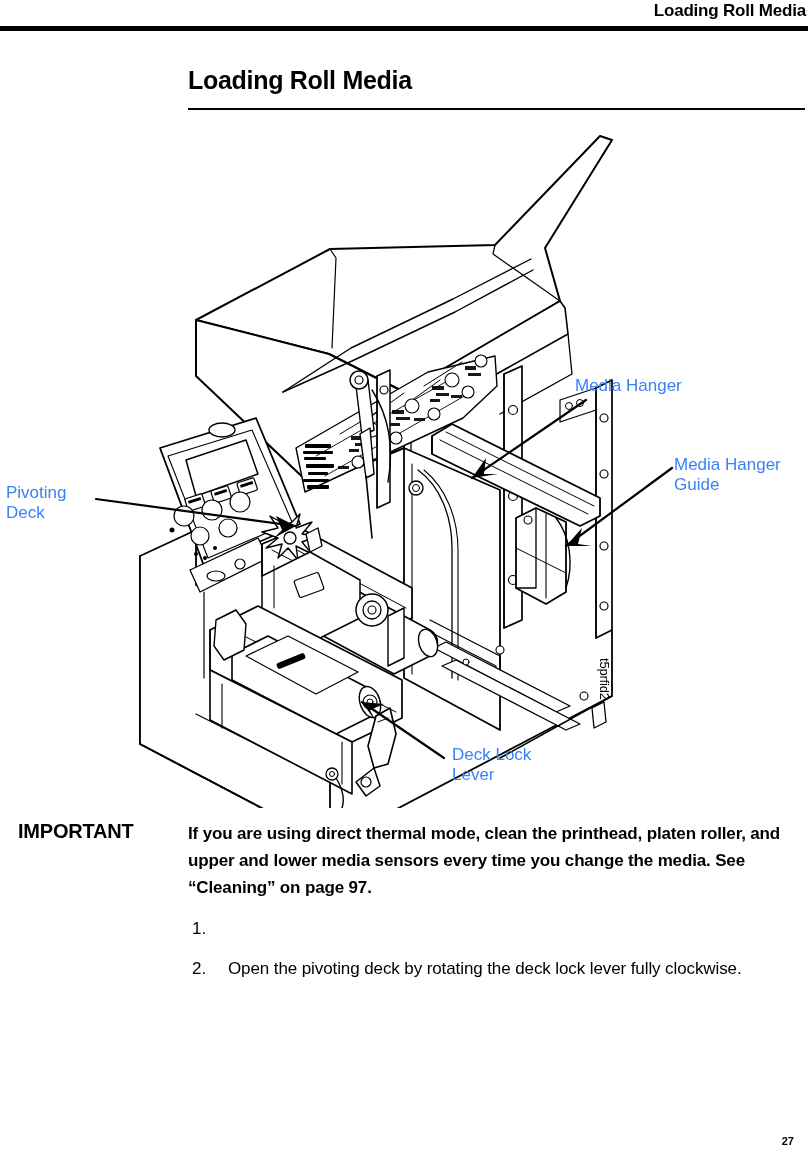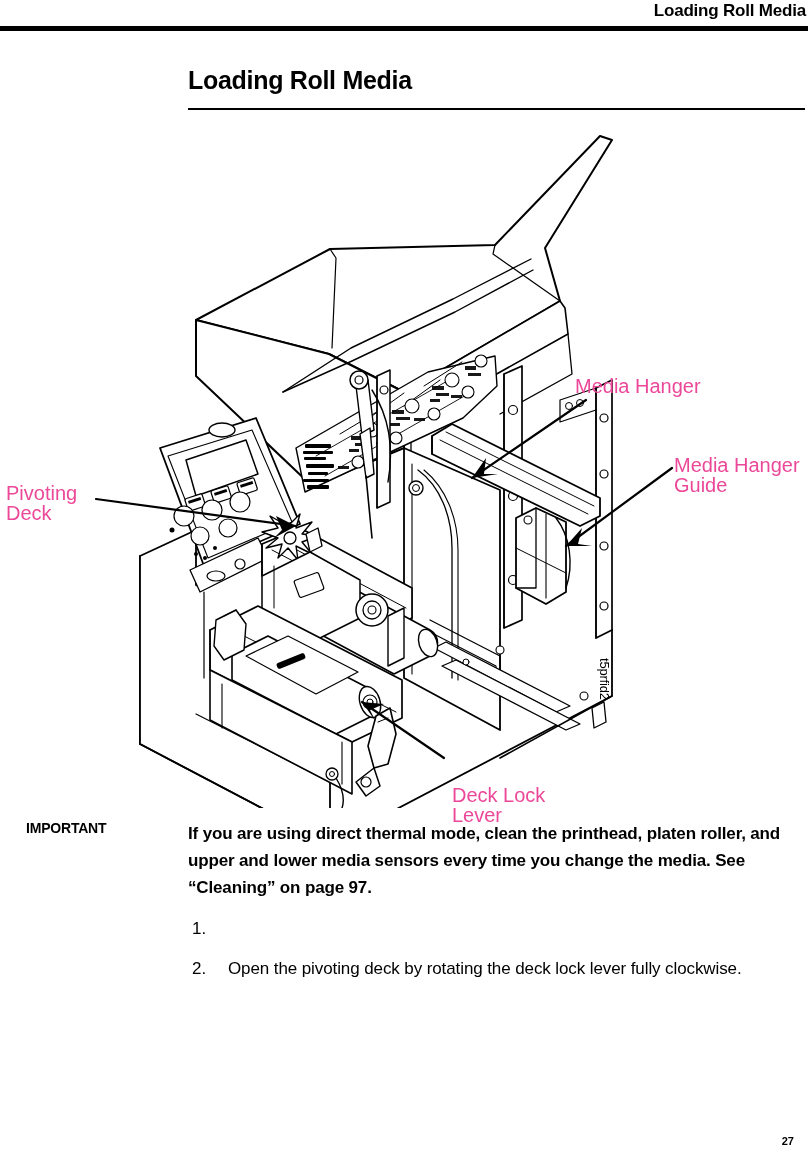--- a/index.html
+++ b/index.html
@@ -68,43 +68,42 @@
     position: absolute;
     left: 0px;
     top: 118px;
     width: 808px;
     height: 690px;
   }
   #figure svg { display: block; }
 
   .callout-text {
     position: absolute;
-    font-size: 20px;
+    font-size: 17px;
     line-height: 20px;
     white-space: pre;
-    color: #ec4899;
+    color: #3b82f6;
   }
   #callout-pivoting-deck {
     left: 6px;
     top: 365px;
     width: 84px;
     text-align: left;
   }
   #callout-media-hanger {
     left: 575px;
     top: 258px;
   }
   #callout-media-hanger-guide {
     left: 674px;
     top: 337px;
   }
   #callout-deck-lock-lever {
     left: 452px;
     top: 627px;
-    margin-top: 40px;
   }
   #figure-id {
     position: absolute;
     left: 612px;
     top: 540px;
     font-size: 13px;
     letter-spacing: -0.2px;
     transform: rotate(90deg);
     transform-origin: left top;
     white-space: nowrap;
@@ -112,23 +111,23 @@
 
   
   #important-block {
     position: absolute;
     left: 0px;
     top: 820px;
     width: 808px;
   }
   #important-label {
     position: absolute;
-    left: 26px;
+    left: 18px;
     top: 0px;
-    font-size: 14px;
+    font-size: 20px;
     font-weight: bold;
     letter-spacing: -0.2px;
   }
   #important-text {
     position: absolute;
     left: 188px;
     top: 0px;
     width: 608px;
     font-size: 17px;
     font-weight: bold;

